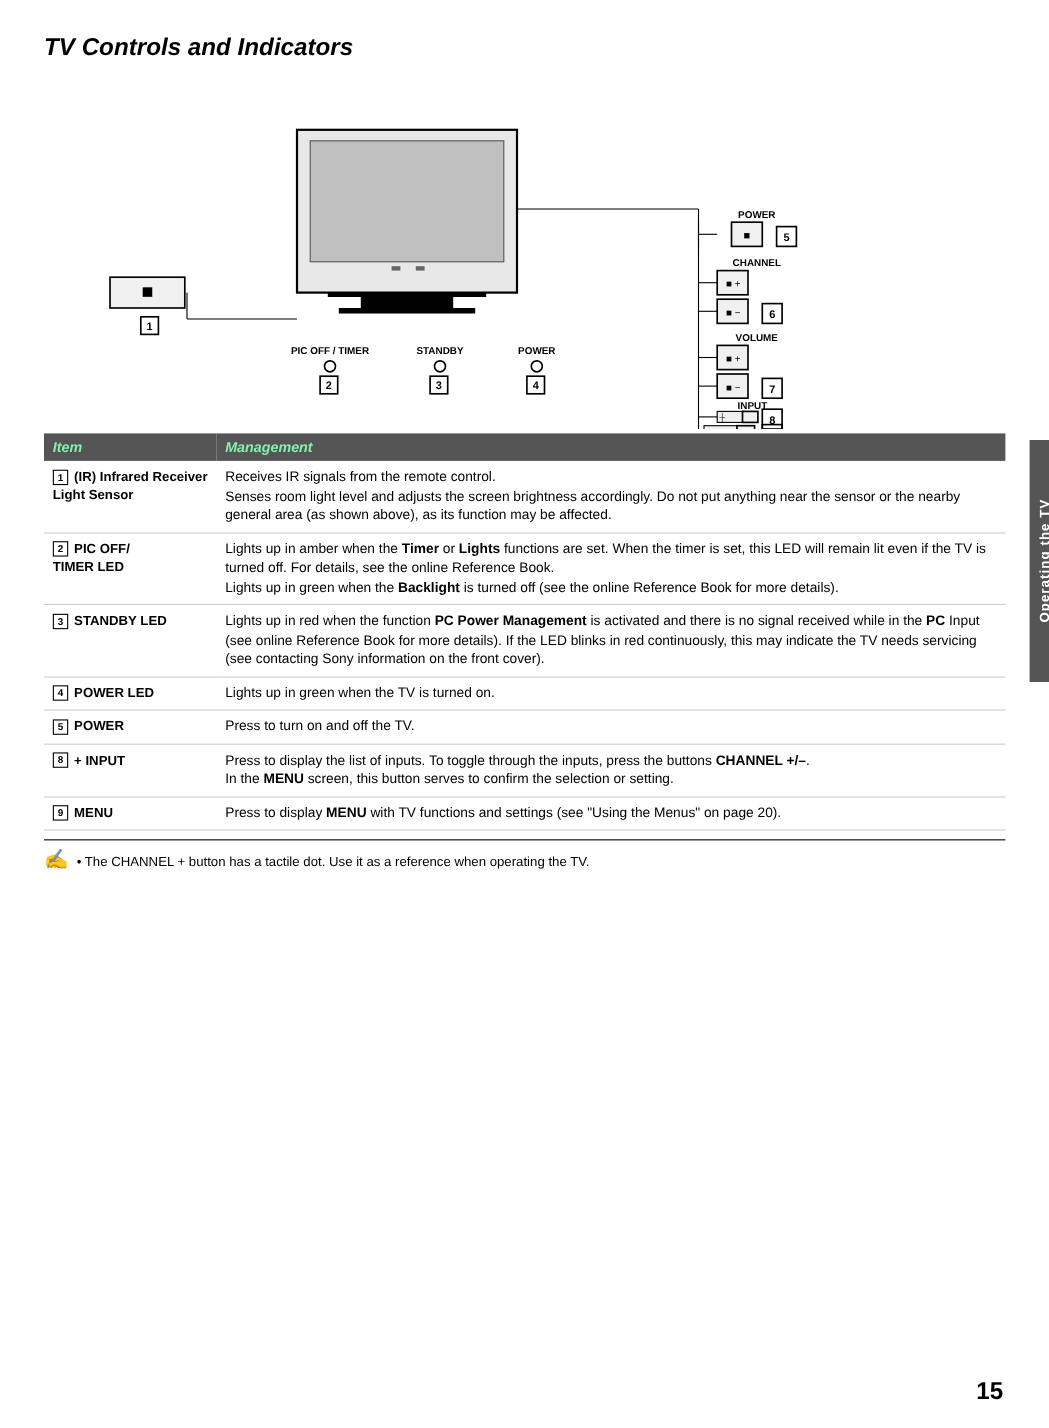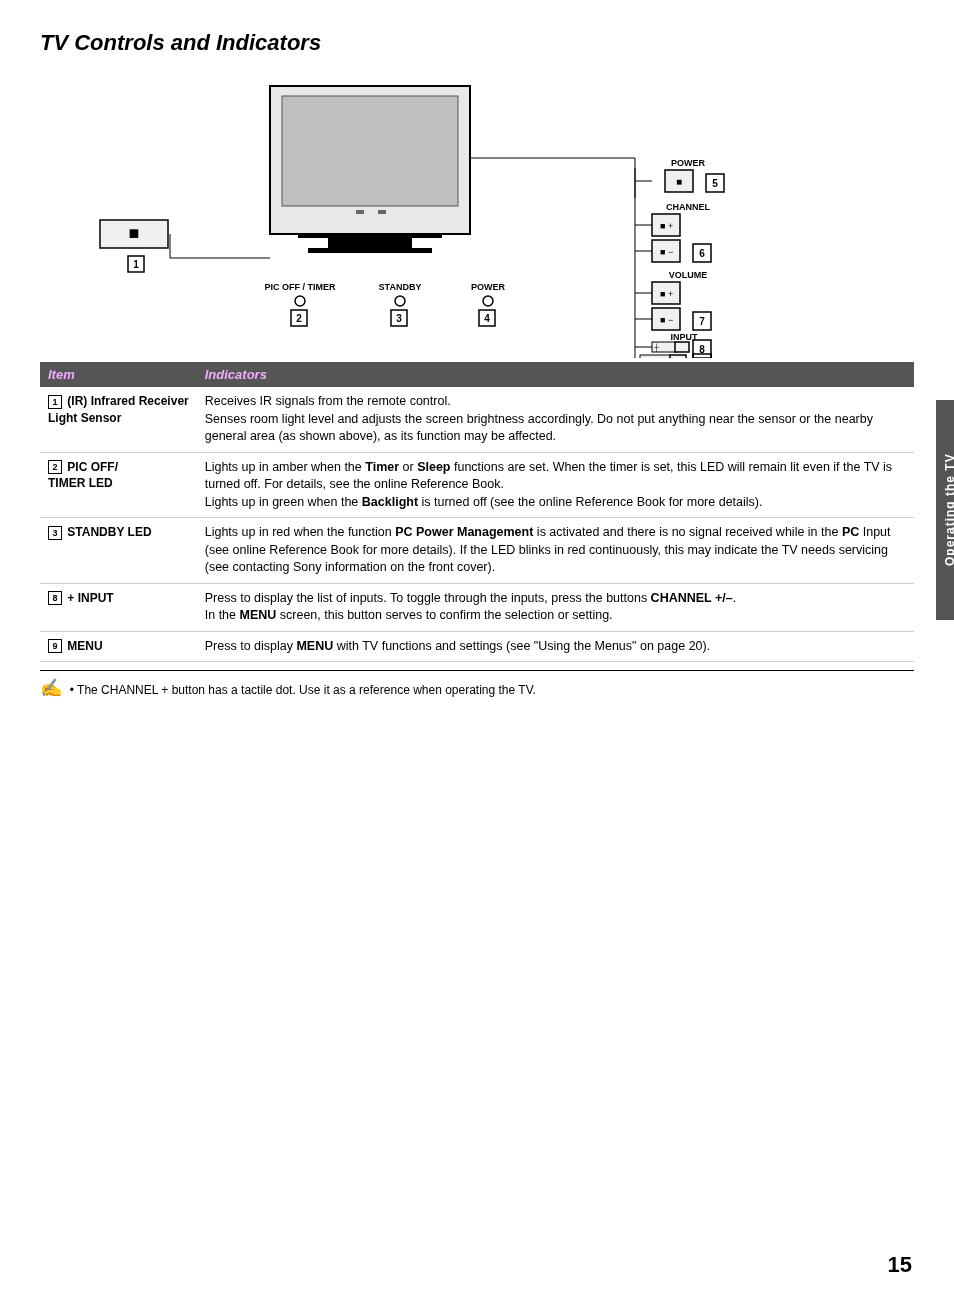--- a/index.html
+++ b/index.html
@@ -11,32 +11,32 @@
       width: 954px;
       min-height: 1298px;
       padding: 30px 40px 20px 40px;
       position: relative;
     }
 
     h1 {
       font-size: 22px;
       font-style: italic;
       font-weight: bold;
-      margin-bottom: 2px;
+      margin-bottom: 34px;
     }
 
     
     .controls-table {
       width: 100%;
       border-collapse: collapse;
       margin-top: 4px;
     }
     .controls-table thead tr {
       background: #555;
-      color: #f0abfc;
+      color: #86efac;
     }
     .controls-table thead th {
       padding: 5px 8px;
       font-style: italic;
       font-weight: bold;
       text-align: left;
       font-size: 13px;
     }
     .controls-table tbody tr {
       border-bottom: 1px solid #ccc;
@@ -211,21 +211,21 @@
     <line x1="595" y1="261" x2="612" y2="261" stroke="#000" stroke-width="1"></line>
     <line x1="595" y1="289" x2="612" y2="289" stroke="#000" stroke-width="1"></line>
     <line x1="595" y1="302" x2="600" y2="302" stroke="#000" stroke-width="1"></line>
   </svg>
 </div>
 
 <table class="controls-table">
   <thead>
     <tr>
       <th>Item</th>
-      <th>Indicators</th>
+      <th>Management</th>
     </tr>
   </thead>
   <tbody>
 
     <tr>
       <td>
         <span class="item-num">1</span>
         <b>(IR) Infrared Receiver</b><br>
         <b>Light Sensor</b>
       </td>
@@ -234,36 +234,54 @@
         Senses room light level and adjusts the screen brightness accordingly. Do not put anything near the sensor or the nearby general area (as shown above), as its function may be affected.
       </td>
     </tr>
 
     <tr>
       <td>
         <span class="item-num">2</span>
         <b>PIC OFF/<br>TIMER LED</b>
       </td>
       <td>
-        Lights up in amber when the <b>Timer</b> or <b>Sleep</b> functions are set. When the timer is set, this LED will remain lit even if the TV is turned off. For details, see the online Reference Book.<br>
+        Lights up in amber when the <b>Timer</b> or <b>Lights</b> functions are set. When the timer is set, this LED will remain lit even if the TV is turned off. For details, see the online Reference Book.<br>
         Lights up in green when the <b>Backlight</b> is turned off (see the online Reference Book for more details).
       </td>
     </tr>
 
     <tr>
       <td>
         <span class="item-num">3</span>
         <b>STANDBY LED</b>
       </td>
       <td>
         Lights up in red when the function <b>PC Power Management</b> is activated and there is no signal received while in the <b>PC</b> Input (see online Reference Book for more details). If the LED blinks in red continuously, this may indicate the TV needs servicing (see contacting Sony information on the front cover).
       </td>
     </tr>
 
-
+    <tr>
+      <td>
+        <span class="item-num">4</span>
+        <b>POWER LED</b>
+      </td>
+      <td>
+        Lights up in green when the TV is turned on.
+      </td>
+    </tr>
+
+    <tr>
+      <td>
+        <span class="item-num">5</span>
+        <b>POWER</b>
+      </td>
+      <td>
+        Press to turn on and off the TV.
+      </td>
+    </tr>
 
 
 
     <tr>
       <td>
         <span class="item-num">8</span>
         <b>+ INPUT</b>
       </td>
       <td>
         Press to display the list of inputs. To toggle through the inputs, press the buttons <b>CHANNEL +/–</b>.<br>

